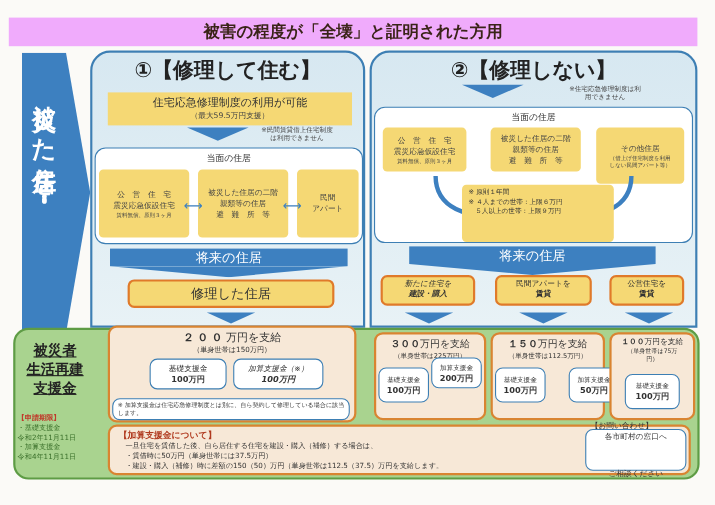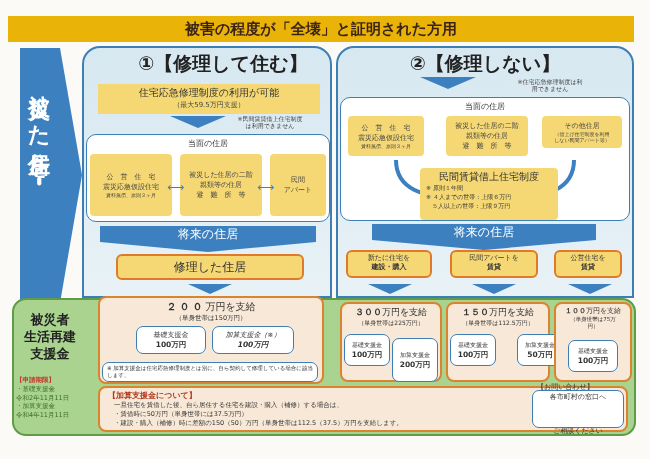--- a/index.html
+++ b/index.html
@@ -1,18 +1,18 @@
 <!DOCTYPE html>
 <html><head>
 <meta charset="utf-8">
 <style>
   * { box-sizing: border-box; margin: 0; padding: 0; }
   body { width: 650px; height: 459px; background: #fbfaf7; font-family: "DejaVu Sans", sans-serif; position: relative; overflow: hidden; color: #333; }
   .abs { position: absolute; }
-  .header { left: 8px; top: 16px; width: 626px; height: 26px; background: #eab308; color: #3a2418; font-weight: bold; font-size: 15px; text-align: center; line-height: 26px; }
+  .header { left: 8px; top: 16px; width: 626px; height: 26px; background: #f0abfc; color: #3a2418; font-weight: bold; font-size: 15px; text-align: center; line-height: 26px; }
   .side-arrow { left: 20px; top: 48px; width: 62px; height: 255px; }
   .side-text { left: 24px; top: 78px; width: 30px; color: #fff; font-size: 22px; font-weight: bold; writing-mode: vertical-rl; letter-spacing: 2px; }
   .panel { background: linear-gradient(#d7e8f1,#e8f2f6); border: 2px solid #3d7fb4; border-radius: 18px 18px 0 0; }
   .panel-title { font-size: 19px; font-weight: bold; color: #222; text-align: center; }
   .yellow { background: #f5d874; }
   .ybox { background: #f5d874; border-radius: 4px; font-size: 7px; text-align: center; color: #444; display: flex; flex-direction: column; align-items: center; justify-content: center; }
   .white-box { background: #fff; border: 1.5px solid #3d7fb4; border-radius: 10px; }
   .note { font-size: 6px; color: #444; text-align: center; line-height: 1.2; }
   .blue-band { background: #3d80c0; color: #fff; text-align: center; font-size: 12px; }
   .tri { width: 0; height: 0; border-left: 22px solid transparent; border-right: 22px solid transparent; border-top: 10px solid #3d80c0; }
@@ -26,21 +26,21 @@
 <body>
 
 <div class="abs header">被害の程度が「全壊」と証明された方用</div>
 
 <svg class="abs side-arrow" viewBox="0 0 62 255">
   <polygon points="0,0 40,0 62,127 40,255 0,255" fill="#3d80c0"></polygon>
 </svg>
 <div class="abs side-text">被災した住居を・・・</div>
 
 <div class="abs panel" style="left:82px;top:46px;width:250px;height:252px;"></div>
-<div class="abs panel-title" style="left:98px;top:51px;width:250px;">①【修理して住む】</div>
+<div class="abs panel-title" style="left:82px;top:51px;width:250px;">①【修理して住む】</div>
 <div class="abs yellow" style="left:98px;top:84px;width:222px;height:30px;text-align:center;">
   <div style="font-size:10px;color:#333;margin-top:2px;">住宅応急修理制度の利用が可能</div>
   <div style="font-size:7px;color:#444;">（最大59.5万円支援）</div>
 </div>
 <div class="abs tri" style="left:170px;top:116px;border-left-width:28px;border-right-width:28px;border-top-width:12px;"></div>
 <div class="abs note" style="left:235px;top:115px;width:70px;">※民間賃貸借上住宅制度は利用できません</div>
 <div class="abs white-box" style="left:86px;top:134px;width:244px;height:88px;"></div>
 <div class="abs" style="left:86px;top:138px;width:244px;text-align:center;font-size:8px;">当面の住居</div>
 <div class="abs ybox" style="left:90px;top:154px;width:82px;height:62px;">
   <span>公　営　住　宅</span>
@@ -74,53 +74,52 @@
 <div class="abs ybox" style="left:348px;top:116px;width:76px;height:40px;">
   <span>公　営　住　宅</span>
   <span>震災応急仮設住宅</span>
   <span style="font-size:5px;">賃料無償、原則３ヶ月</span>
 </div>
 <div class="abs ybox" style="left:446px;top:116px;width:82px;height:40px;">
   <span>被災した住居の二階</span>
   <span>親類等の住居</span>
   <span>避　難　所　等</span>
 </div>
-<div class="abs ybox" style="left:542px;top:116px;width:80px;height:32px;">
+<div class="abs ybox" style="left:542px;top:116px;width:80px;height:51px;">
   <span>その他住居</span>
   <span style="font-size:5px;">（借上げ住宅制度を利用</span>
   <span style="font-size:5px;">しない民間アパート等）</span>
 </div>
 <svg class="abs" style="left:390px;top:156px;" width="190" height="44">
     <path d="M6,4 C6,36 40,40 52,40 M184,4 C184,36 150,40 138,40" stroke="#3d80c0" stroke-width="4" fill="none"></path>
   </svg>
 <div class="abs yellow" style="left:420px;top:168px;width:138px;height:52px;border-radius:4px;padding:2px 6px;">
-  <div style="font-size:10px;text-align:center;">民間賃貸借上住宅制度</div>
   <div style="font-size:6px;">※ 原則１年間</div>
   <div style="font-size:6px;">※ ４人までの世帯：上限６万円</div>
   <div style="font-size:6px;">　５人以上の世帯：上限９万円</div>
 </div>
 <div class="abs blue-band" style="left:372px;top:224px;width:224px;height:16px;line-height:16px;">将来の住居</div>
 <svg class="abs" style="left:372px;top:240px;" width="224" height="10">
     <polygon points="0,0 224,0 112,10" fill="#3d80c0"></polygon>
   </svg>
-<div class="abs orange-box" style="left:346px;top:250px;width:86px;height:28px;font-size:7px;line-height:1.3;padding-top:2px;">
+<div class="abs orange-box" style="left:346px;top:250px;width:86px;height:28px;font-size:7px;line-height:1.3;padding-top:2px;font-style:italic;">
   <div>新たに住宅を</div><b>建設・購入</b>
 </div>
 <div class="abs orange-box" style="left:450px;top:250px;width:88px;height:28px;font-size:7px;line-height:1.3;padding-top:2px;">
   <div>民間アパートを</div><b>賃貸</b>
 </div>
 <div class="abs orange-box" style="left:554px;top:250px;width:68px;height:28px;font-size:7px;line-height:1.3;padding-top:2px;">
   <div>公営住宅を</div><b>賃貸</b>
 </div>
 <div class="abs tri" style="left:368px;top:284px;"></div>
 <div class="abs tri" style="left:472px;top:284px;"></div>
 <div class="abs tri" style="left:568px;top:284px;"></div>
 
 <div class="abs green-area" style="left:12px;top:298px;width:624px;height:138px;"></div>
-<div class="abs" style="left:16px;top:312px;width:68px;text-align:center;font-size:13px;font-weight:bold;line-height:1.3;color:#222;">
+<div class="abs" style="left:16px;top:312px;width:68px;text-align:center;font-size:13px;font-weight:bold;line-height:1.3;color:#222;text-decoration:underline;">
   <div>被災者</div>
   <div>生活再建</div>
   <div>支援金</div>
 </div>
 <div class="abs" style="left:16px;top:376px;width:70px;font-size:6.5px;line-height:1.35;">
   <div style="color:#c0392b;font-weight:bold;">【申請期限】</div>
   <div style="color:#3a6f2a;">・基礎支援金</div>
   <div style="color:#3a6f2a;">令和2年11月11日</div>
   <div style="color:#3a6f2a;">・加算支援金</div>
   <div style="color:#3a6f2a;">令和4年11月11日</div>
@@ -141,21 +140,21 @@
 <div class="abs sub-box" style="left:102px;top:362px;width:216px;height:20px;font-size:5.5px;text-align:left;padding:2px 4px;">※ 加算支援金は住宅応急修理制度とは別に、自ら契約して修理している場合に該当します。</div>
 
 <div class="abs grant-box" style="left:340px;top:302px;width:102px;height:80px;">
   <div style="font-size:9px;margin-top:2px;"><b>３００</b><span>万円を支給</span></div>
   <div style="font-size:6px;">（単身世帯は225万円）</div>
 </div>
 <div class="abs sub-box" style="left:344px;top:334px;width:46px;height:32px;">
   <span style="font-size:6px;">基礎支援金</span>
     <b>100万円</b>
 </div>
-<div class="abs sub-box" style="left:392px;top:338px;width:46px;height:44px;">
+<div class="abs sub-box" style="left:392px;top:325px;width:46px;height:28px;">
   <span style="font-size:6px;">加算支援金</span>
     <b>200万円</b>
 </div>
 
 <div class="abs grant-box" style="left:446px;top:302px;width:104px;height:80px;">
   <div style="font-size:9px;margin-top:2px;"><b>１５０</b><span>万円を支給</span></div>
   <div style="font-size:6px;">（単身世帯は112.5万円）</div>
 </div>
 <div class="abs sub-box" style="left:450px;top:334px;width:46px;height:32px;">
   <span style="font-size:6px;">基礎支援金</span>

